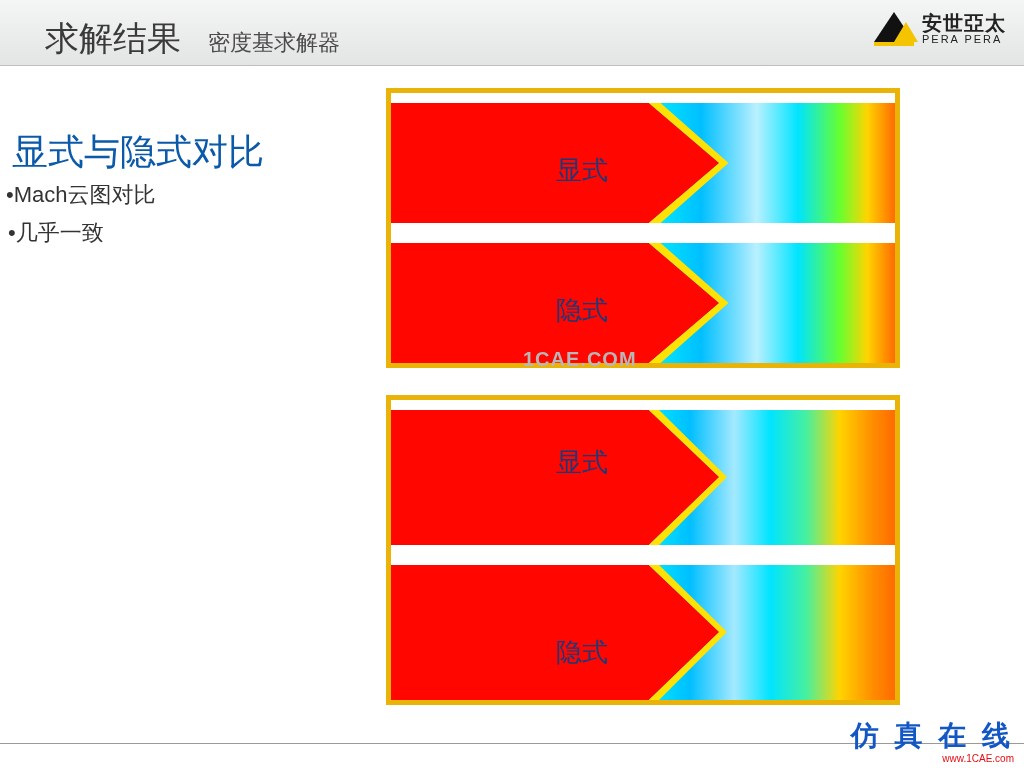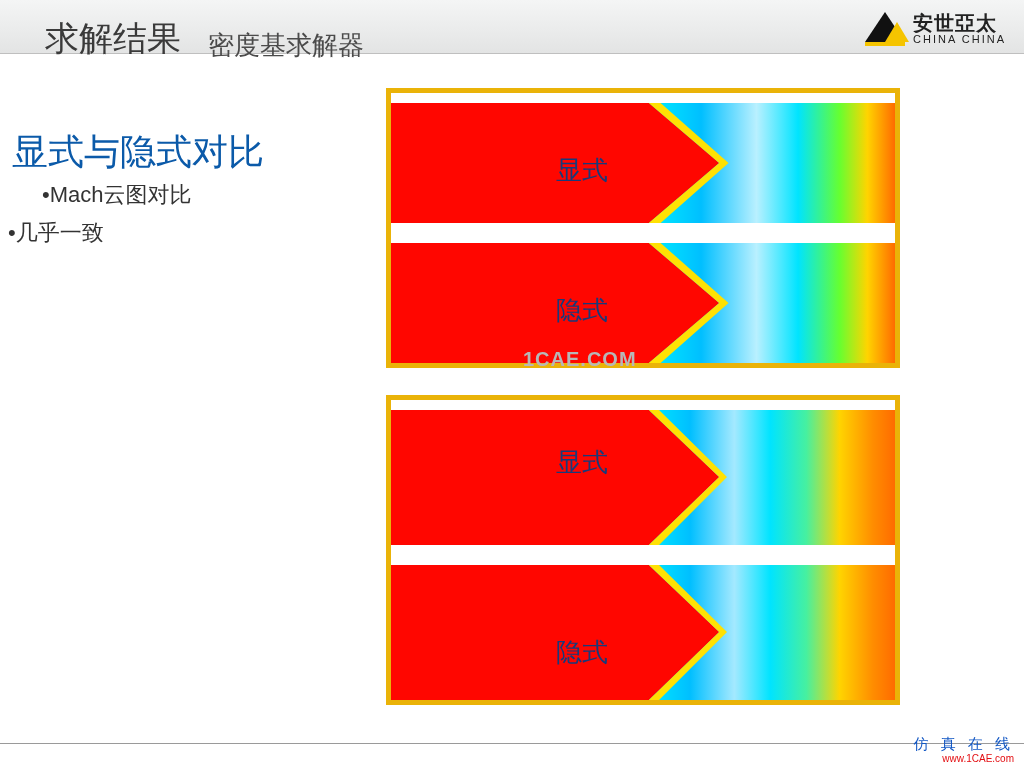--- a/index.html
+++ b/index.html
@@ -1,31 +1,31 @@
 <!DOCTYPE html>
 <html><head>
 <meta charset="utf-8">
 <style>
   * { margin: 0; padding: 0; box-sizing: border-box; }
   html, body { width: 1024px; height: 768px; font-family: "Microsoft YaHei", "SimSun", Arial, sans-serif; background: #fff; overflow: hidden; }
   .slide { position: relative; width: 1024px; height: 768px; }
 
   
   .header {
-    position: absolute; top: 0; left: 0; width: 1024px; height: 54px;
+    position: absolute; top: 0; left: 0; width: 1024px; height: 66px;
     background: linear-gradient(#f4f5f5, #e3e4e4);
     border-bottom: 1px solid #bfbfbf;
   }
   .title-main {
     position: absolute; left: 45px; top: 16px;
     font-size: 34px; color: #3a3a3a; font-weight: 500;
   }
   .title-sub {
     position: absolute; left: 208px; top: 28px;
-    font-size: 26px; color: #4b4b4b;
+    font-size: 22px; color: #4b4b4b;
   }
   .logo-wrap {
     position: absolute; right: 18px; top: 12px; display: flex; align-items: center;
   }
   .logo-mark {
     width: 40px; height: 34px; position: relative; margin-right: 8px;
   }
   .logo-tri-big {
     position:absolute; left:0; top:0;
     border-left: 20px solid transparent; border-right: 20px solid transparent;
@@ -41,21 +41,21 @@
   .logo-cn { font-size:20px; color:#222; font-weight:600; letter-spacing:1px; }
   .logo-en { font-size:11px; color:#222; letter-spacing:2px; }
 
   
   .section-title {
     position:absolute; left:12px; top:108px;
     font-size:36px; color:#0b5aa9; font-weight:500;margin-top:20px;
   }
   .bul1 {
     position:absolute; left:6px; top:180px;
-    font-size:22px; color:#333;margin-left:36px;
+    font-size:22px; color:#333;
   }
   .bul2 {
     position:absolute; left:8px; top:218px;
     font-size:22px; color:#333;
   }
 
   
   .plot-group {
     position:absolute; left:386px; width:514px;
     border:5px solid #eab308; background:#fff;
@@ -101,21 +101,21 @@
     position:absolute; left:0; bottom:4px; width:1024px; text-align:center;
     font-size:13px; color:#333;
   }
   .footer-line {
     position:absolute; left:0; bottom:24px; width:1024px; height:1px; background:#9a9a9a;
   }
 
   .brand2 {
     position:absolute; right:10px; bottom:4px; text-align:right; line-height:1.15;
   }
-  .brand2-cn { color:#1257c4; font-size:15px; letter-spacing:4px; font-weight:400;margin-left:48px; }
+  .brand2-cn { color:#1257c4; font-size:28px; letter-spacing:4px; font-weight:700;margin-left:48px; }
   .brand2-url { color:#e30c10; font-size:10px; }
 
   
   svg.wedgeSvg { position:absolute; left:0; top:0; width:100%; height:100%; }
 </style>
 </head>
 <body>
 
 <div class="slide">
 
@@ -123,21 +123,21 @@
     <div class="title-main">求解结果</div>
     <div class="title-sub">密度基求解器</div>
     <div class="logo-wrap">
       <div class="logo-mark">
         <div class="logo-tri-big"></div>
         <div class="logo-tri-over"></div>
         <div class="logo-bar"></div>
       </div>
       <div class="logo-text">
         <span class="logo-cn">安世亞太</span>
-        <span class="logo-en">CHINA  CHINA</span>
+        <span class="logo-en">PERA  PERA</span>
       </div>
     </div>
   </div>
 
   <div class="section-title">显式与隐式对比</div>
   <div class="bul1">•Mach云图对比</div>
   <div class="bul2">•几乎一致</div>
 
   <div class="plot-group pg1">
     <div class="arrowlbl" style="left:18px; top:52px;">➢一阶</div>

